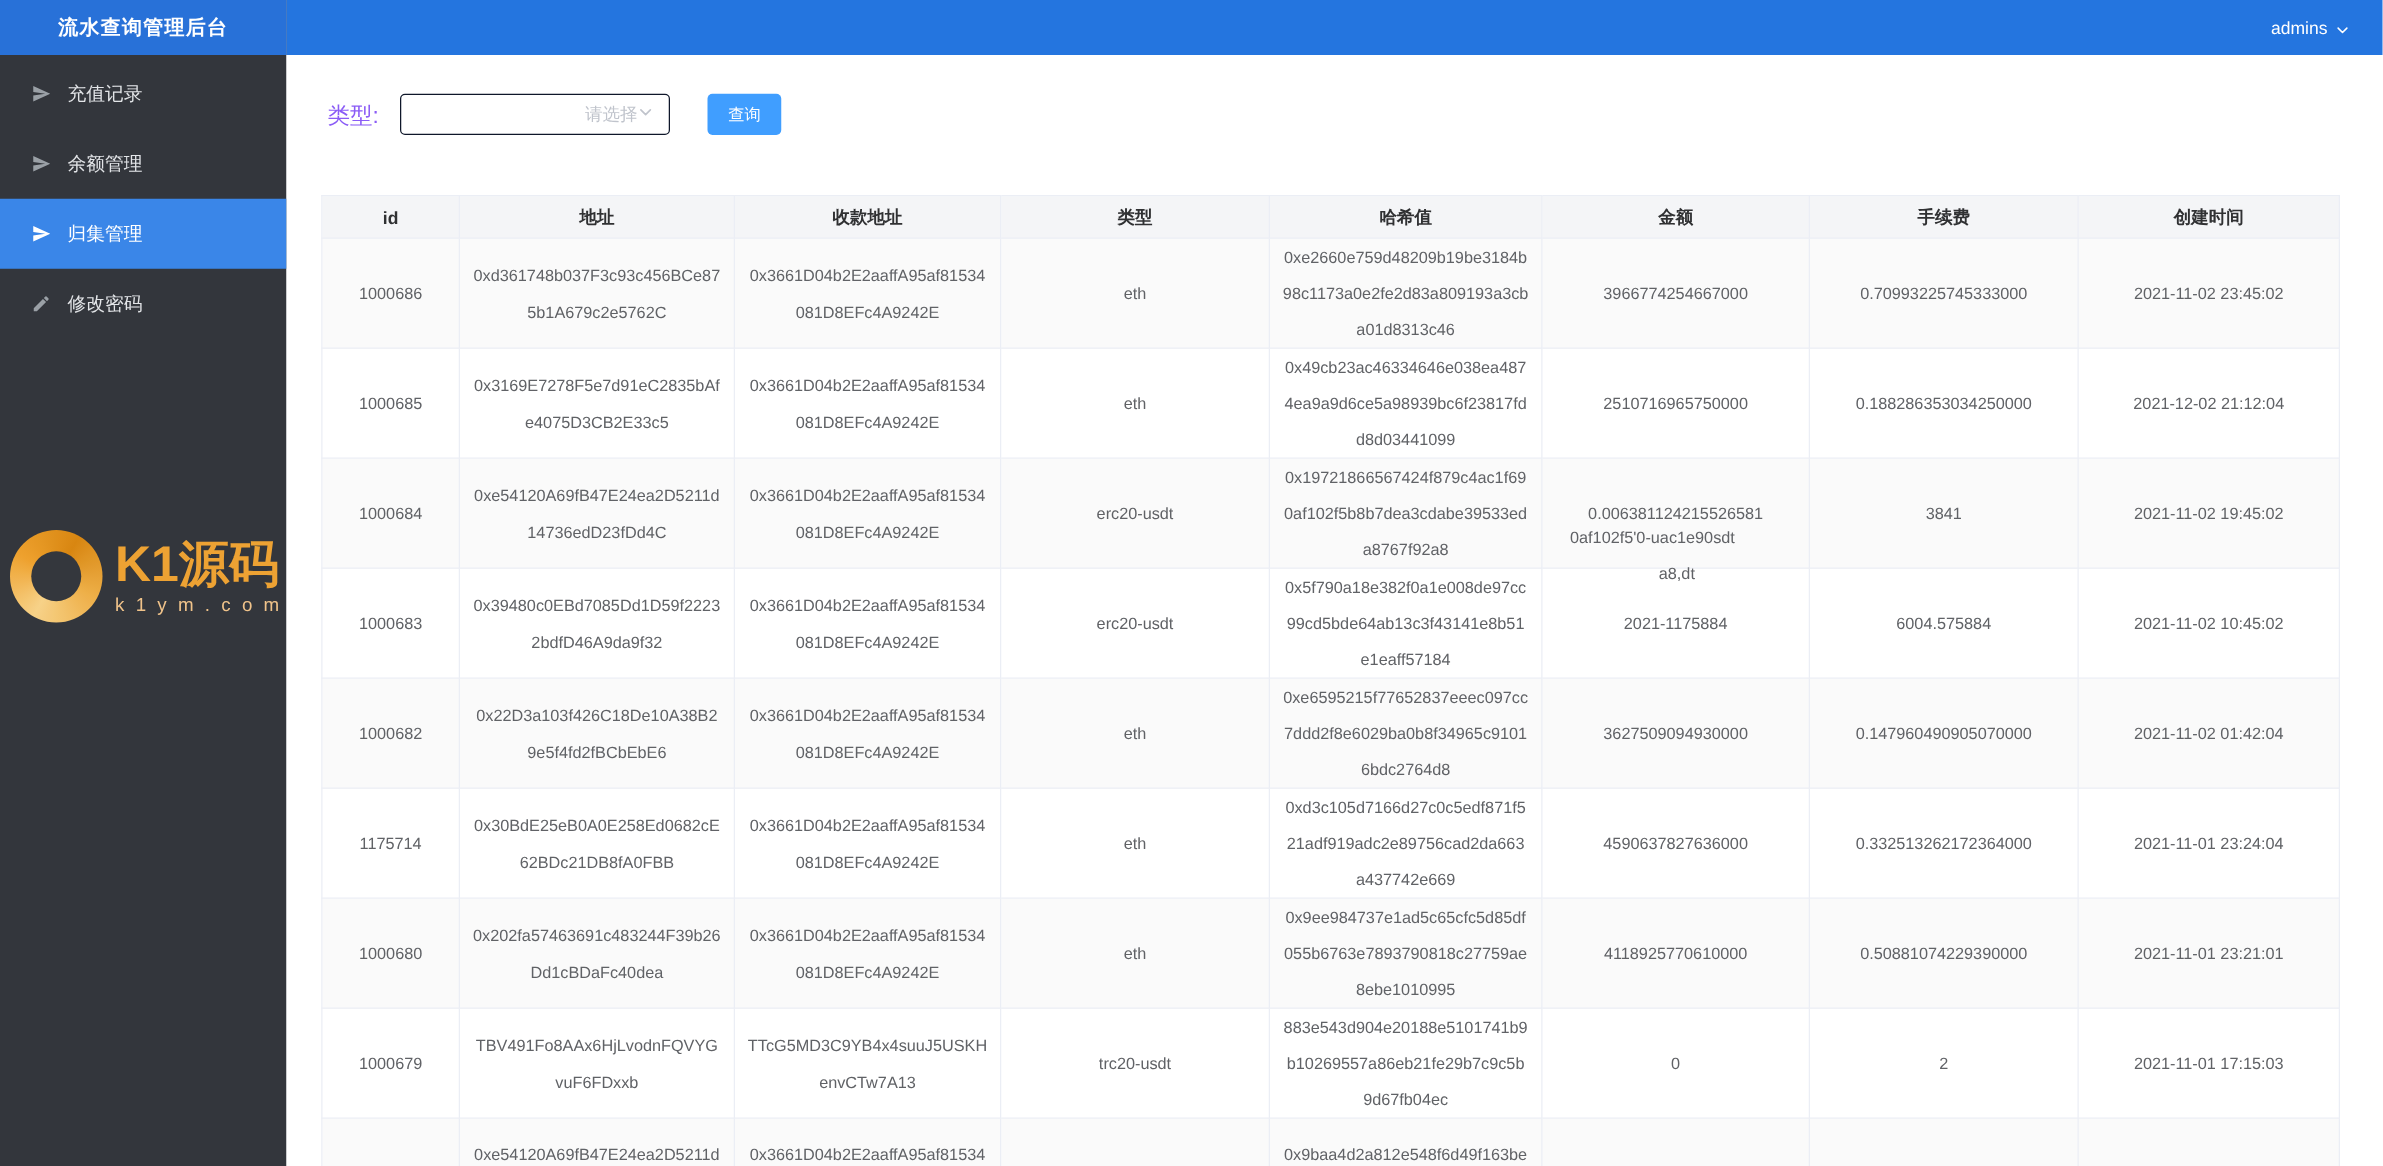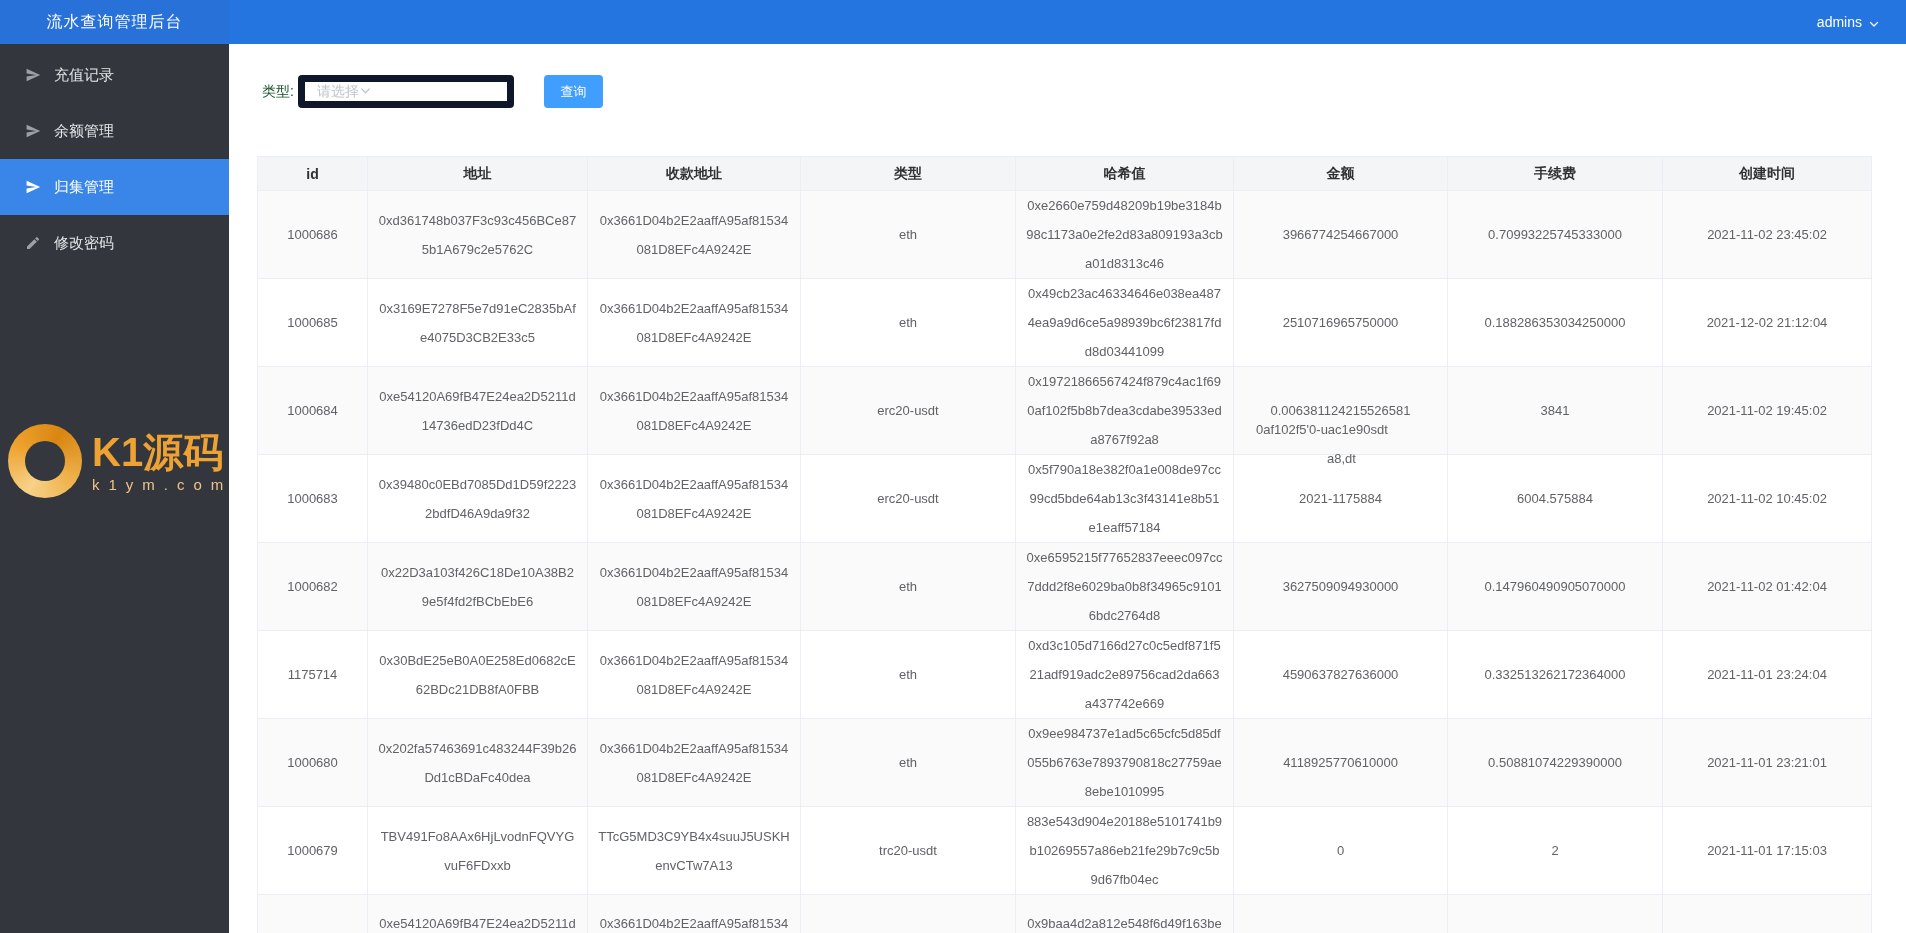--- a/index.html
+++ b/index.html
@@ -9,39 +9,39 @@
   
   .topbar { position:absolute; left:229px; top:0; right:0; height:44px;
     background:#2475DF; display:flex; align-items:center; justify-content:flex-end; }
   .user-dd { display:flex; align-items:flex-end; gap:6px; color:#fff; font-size:14px;
     margin-right:26px; cursor:pointer; }
   .user-dd svg { display:block; }
 
   
   .sidebar { position:absolute; left:0; top:0; width:229px; height:933px;
     background:#33363C; z-index:5; }
-  .brand { height:44px; background:#2871D8; color:#fff; font-size:16px; font-weight:normal;
+  .brand { height:44px; background:#2871D8; color:#fff; font-size:16px; font-weight:bold;
     display:flex; align-items:center; justify-content:center; letter-spacing:1px; }
   .menu { padding-top:3px; }
   .menu-item { height:56px; display:flex; align-items:center; padding-left:24px;
     color:#e3e5e8; font-size:15px; cursor:pointer;font-family:Liberation Serif, serif; }
   .menu-item .mi-icon { width:17px; height:17px; margin-right:13px; display:flex;
     align-items:center; justify-content:center; }
   .menu-item .mi-icon svg { width:16px; height:16px; fill:#9aa0a6; }
   .menu-item.active { background:#3A86E8; color:#fff; }
   .menu-item.active .mi-icon svg { fill:#fff; }
 
   
   .main { position:absolute; left:229px; top:44px; right:0; bottom:0; background:#fff; }
 
   .filter-bar { position:absolute; left:33px; top:31px; height:33px;
     display:flex; align-items:center; }
-  .filter-label { font-size:14px; color:#14532d; margin-right:4px; }
-  .select-box { width:216px; height:33px; border:7px solid #0f172a; border-radius:4px;
-    background:#fff; display:flex; align-items:center; justify-content:flex-start;
+  .filter-label { font-size:18px; color:#8b5cf6; margin-right:17px; }
+  .select-box { width:216px; height:33px; border:1px solid #0f172a; border-radius:4px;
+    background:#fff; display:flex; align-items:center; justify-content:flex-end;
     padding:0 12px; cursor:pointer; }
   .select-box .ph { font-size:14px; color:#c0c4cc; }
   .btn-primary { margin-left:30px; width:59px; height:33px; background:#409EFF; color:#fff;
     font-size:13px; border:none; border-radius:4px; cursor:pointer; }
 
   
   .table-wrap { position:absolute; left:28px; top:112px; width:1614px; }
   table { width:1614px; border-collapse:collapse; table-layout:fixed; background:#fff; }
   th, td { border:1px solid #ebeef5; text-align:center; vertical-align:middle; }
   th { height:34px; background:#F4F5F7; color:#303133; font-size:14px; font-weight:bold; }

